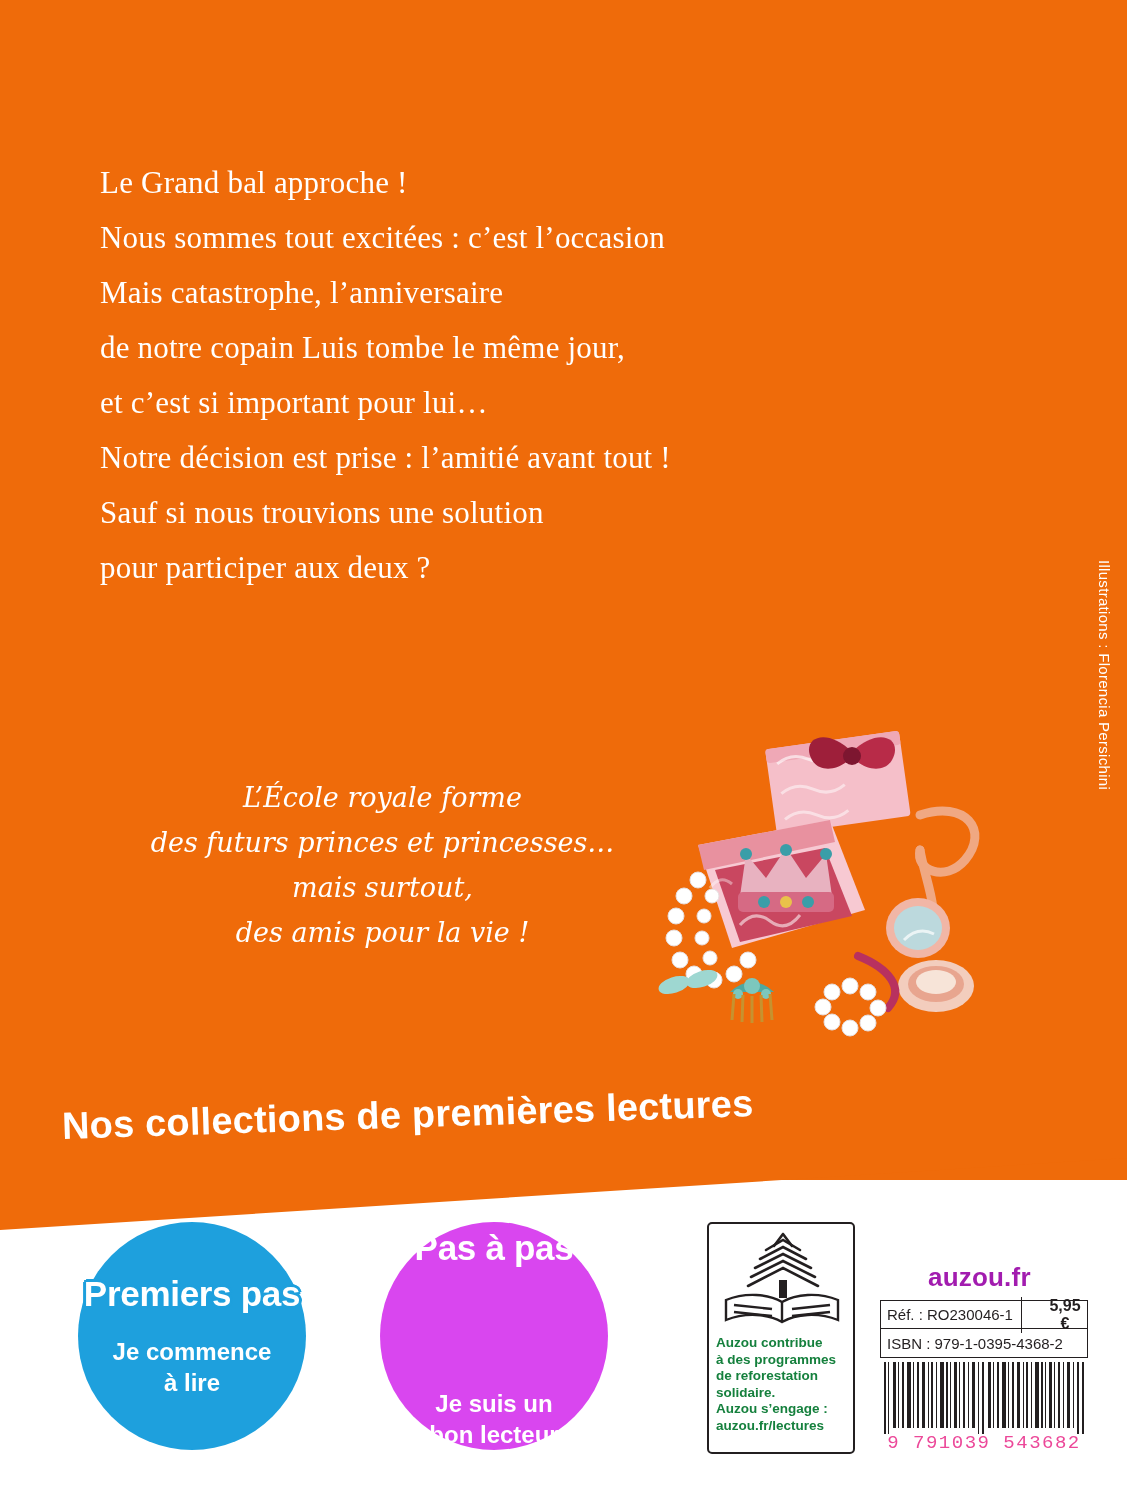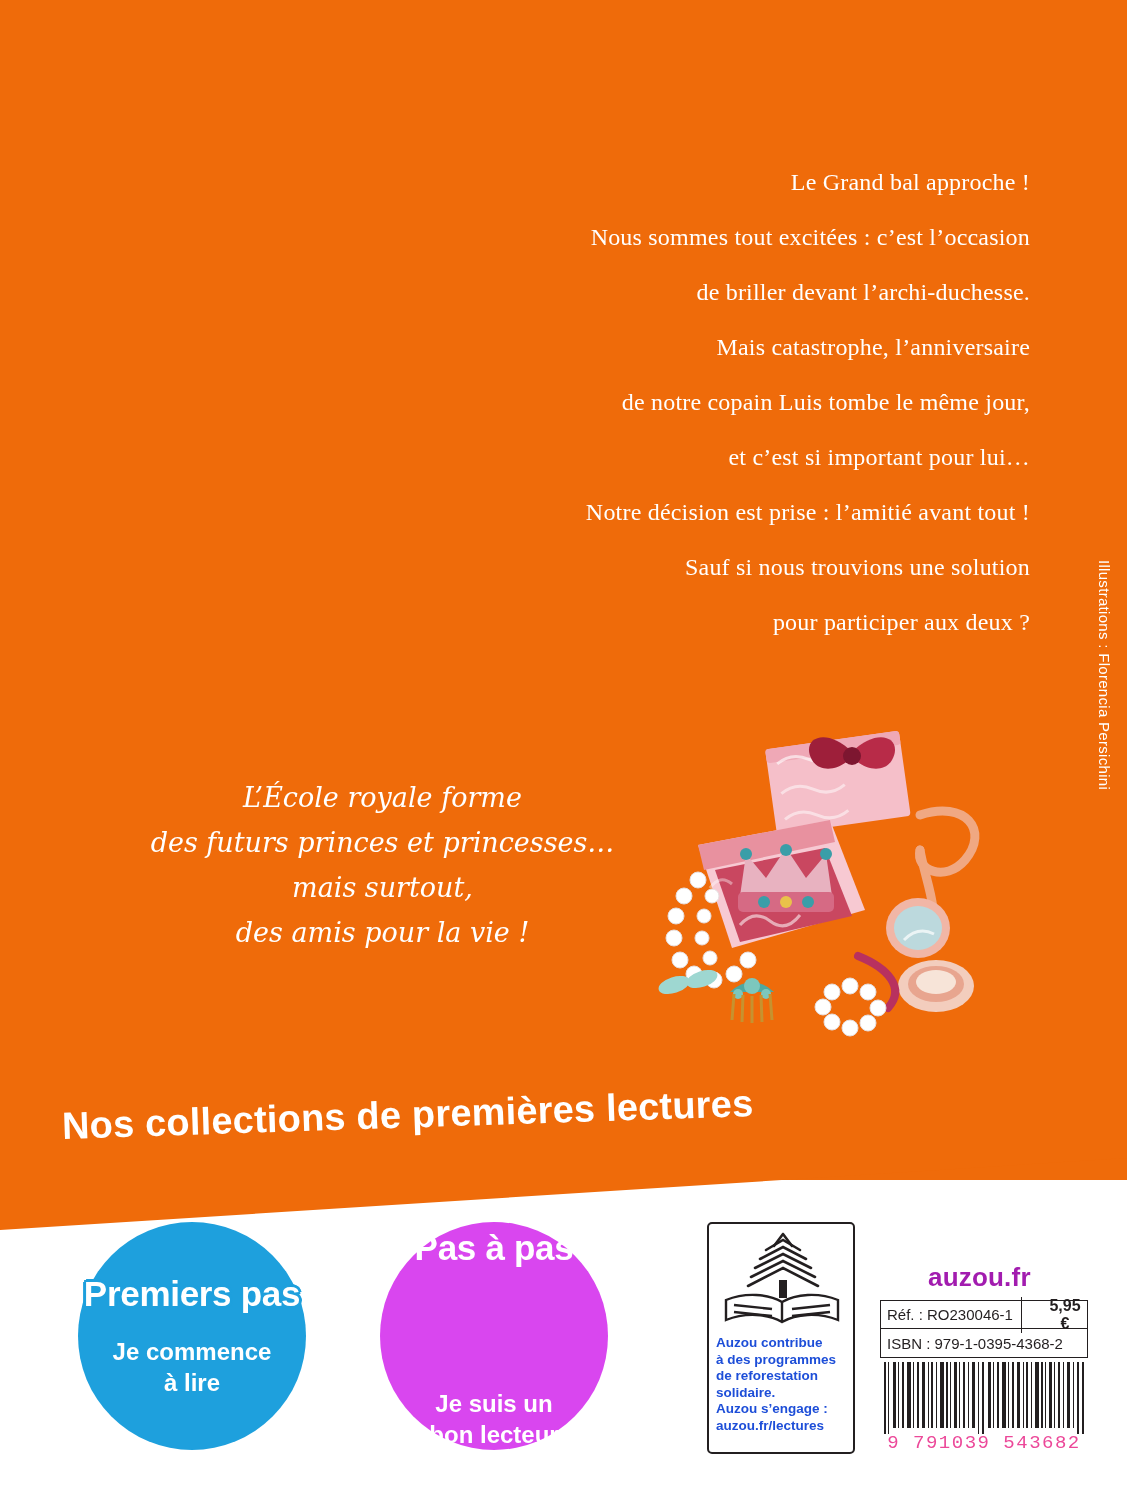--- a/index.html
+++ b/index.html
@@ -37,24 +37,24 @@
     background: #ef6b0a;
     clip-path: polygon(0 0, 1127px 0, 1127px 38px, 0 110px);
   }
 
   
   .blurb {
     position: absolute;
     left: 100px;
     top: 155px;
     width: 930px;
-    text-align: right;
+    text-align: left;
     color: #ffffff;
     font-family: "Liberation Serif", serif;
-    font-size: 24px;
+    font-size: 31px;
     line-height: 55px;
     letter-spacing: 0.2px;
   }
   .blurb div { white-space: nowrap; }
 
   
   .tagline {
     position: absolute;
     left: 110px;
     top: 775px;
@@ -167,21 +167,21 @@
     height: 232px;
     border: 2px solid #231f20;
     border-radius: 5px;
     background: #ffffff;
     padding: 6px 7px 5px 7px;
   }
   .eco-text {
     font-size: 13.5px;
     font-weight: bold;
     line-height: 16.5px;
-    color: #1d4ed8;
+    color: #15803d;
     margin-top: 5px;
   }
   .eco-text span { display: block; }
 
   
   .brand {
     position: absolute;
     left: 928px;
     top: 1262px;
     font-size: 26px;
@@ -242,21 +242,20 @@
 <body>
 
 <div id="back-cover">
 
   <div class="orange-body"></div>
   <div class="orange-wedge"></div>
 
   <div class="blurb">
     <div>Le Grand bal approche !</div>
     <div>Nous sommes tout excitées : c’est l’occasion</div>
-    <div>de briller devant l’archi-duchesse.</div>
     <div>Mais catastrophe, l’anniversaire</div>
     <div>de notre copain Luis tombe le même jour,</div>
     <div>et c’est si important pour lui…</div>
     <div>Notre décision est prise : l’amitié avant tout !</div>
     <div>Sauf si nous trouvions une solution</div>
     <div>pour participer aux deux ?</div>
   </div>
 
   <div class="tagline">
     <div>L’École royale forme</div>

